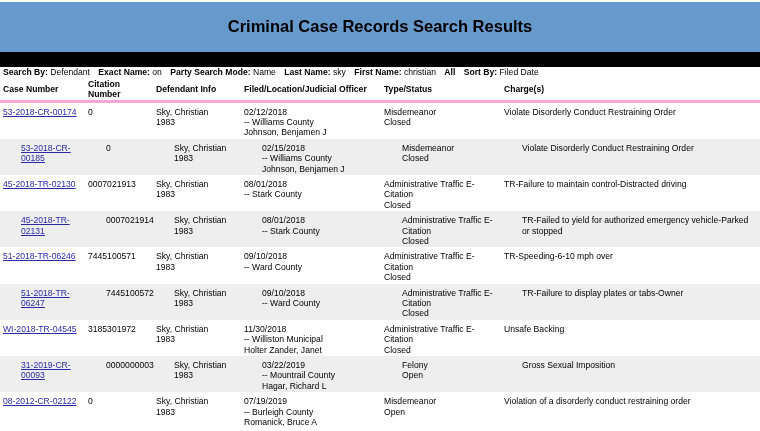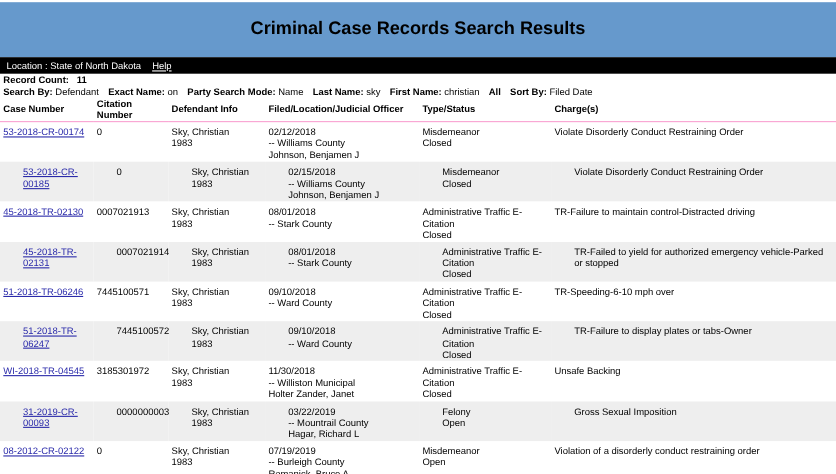--- a/index.html
+++ b/index.html
@@ -6,42 +6,36 @@
   body { width:760px; height:431px; overflow:hidden; font-family:"Liberation Sans", sans-serif; font-size:8.6px; color:#000; }
   .banner { background:#6699cc; height:50px; display:flex; align-items:center; justify-content:center; border-top:2px solid #fff; }
   .banner h1 { margin:17px; font-size:16.5px; font-weight:bold; color:#000; position:relative; top:-1px; }
   .navbar { background:#000; height:15px; display:flex; align-items:center; justify-content:space-between; padding:0 6px; color:#fff; }
   .navbar a { color:#fff; text-decoration:underline; margin-right:3px; }
   .navbar .right span { margin-right:10px; }
   .meta { padding-left:3px; line-height:10.5px; }
   .meta b { font-weight:bold; }
   .meta .gap { margin-right:6px; }
   table { border-collapse:collapse; width:760px; table-layout:fixed; }
-  th { text-align:left; font-weight:bold; padding:1px 3px; border-bottom:1px solid #f9a8d4; height:11px; }
+  th { text-align:left; font-weight:bold; padding:1px 3px; border-bottom:3px solid #f9a8d4; height:11px; }
   td { vertical-align:top; padding:4px 3px 1px 3px; line-height:10.4px; }
   tr.gray td { background:#eeeeee;padding-left:21px; }
   td a { color:#2a2aaa; text-decoration:underline; }
 </style>
 </head>
 <body>
 
 <div class="banner">
   <h1>Criminal Case Records Search Results</h1>
 </div>
 
 <div class="navbar">
-  <div class="right">
-    <span>Location : State of North Dakota</span><a href="#">Help</a>
-  </div>
 </div>
 
 <div class="meta">
-  <div>
-    <b>Record Count:</b>&nbsp;&nbsp;&nbsp;<b>11</b>
-  </div>
   <div>
     <b>Search By:</b> <span class="gap">Defendant</span>
     <b>Exact Name:</b> <span class="gap">on</span>
     <b>Party Search Mode:</b> <span class="gap">Name</span>
     <b>Last Name:</b> <span class="gap">sky</span>
     <b>First Name:</b> <span class="gap">christian</span>
     <b class="gap">All</b>
     <b>Sort By:</b> <span>Filed Date</span>
   </div>
 </div>

